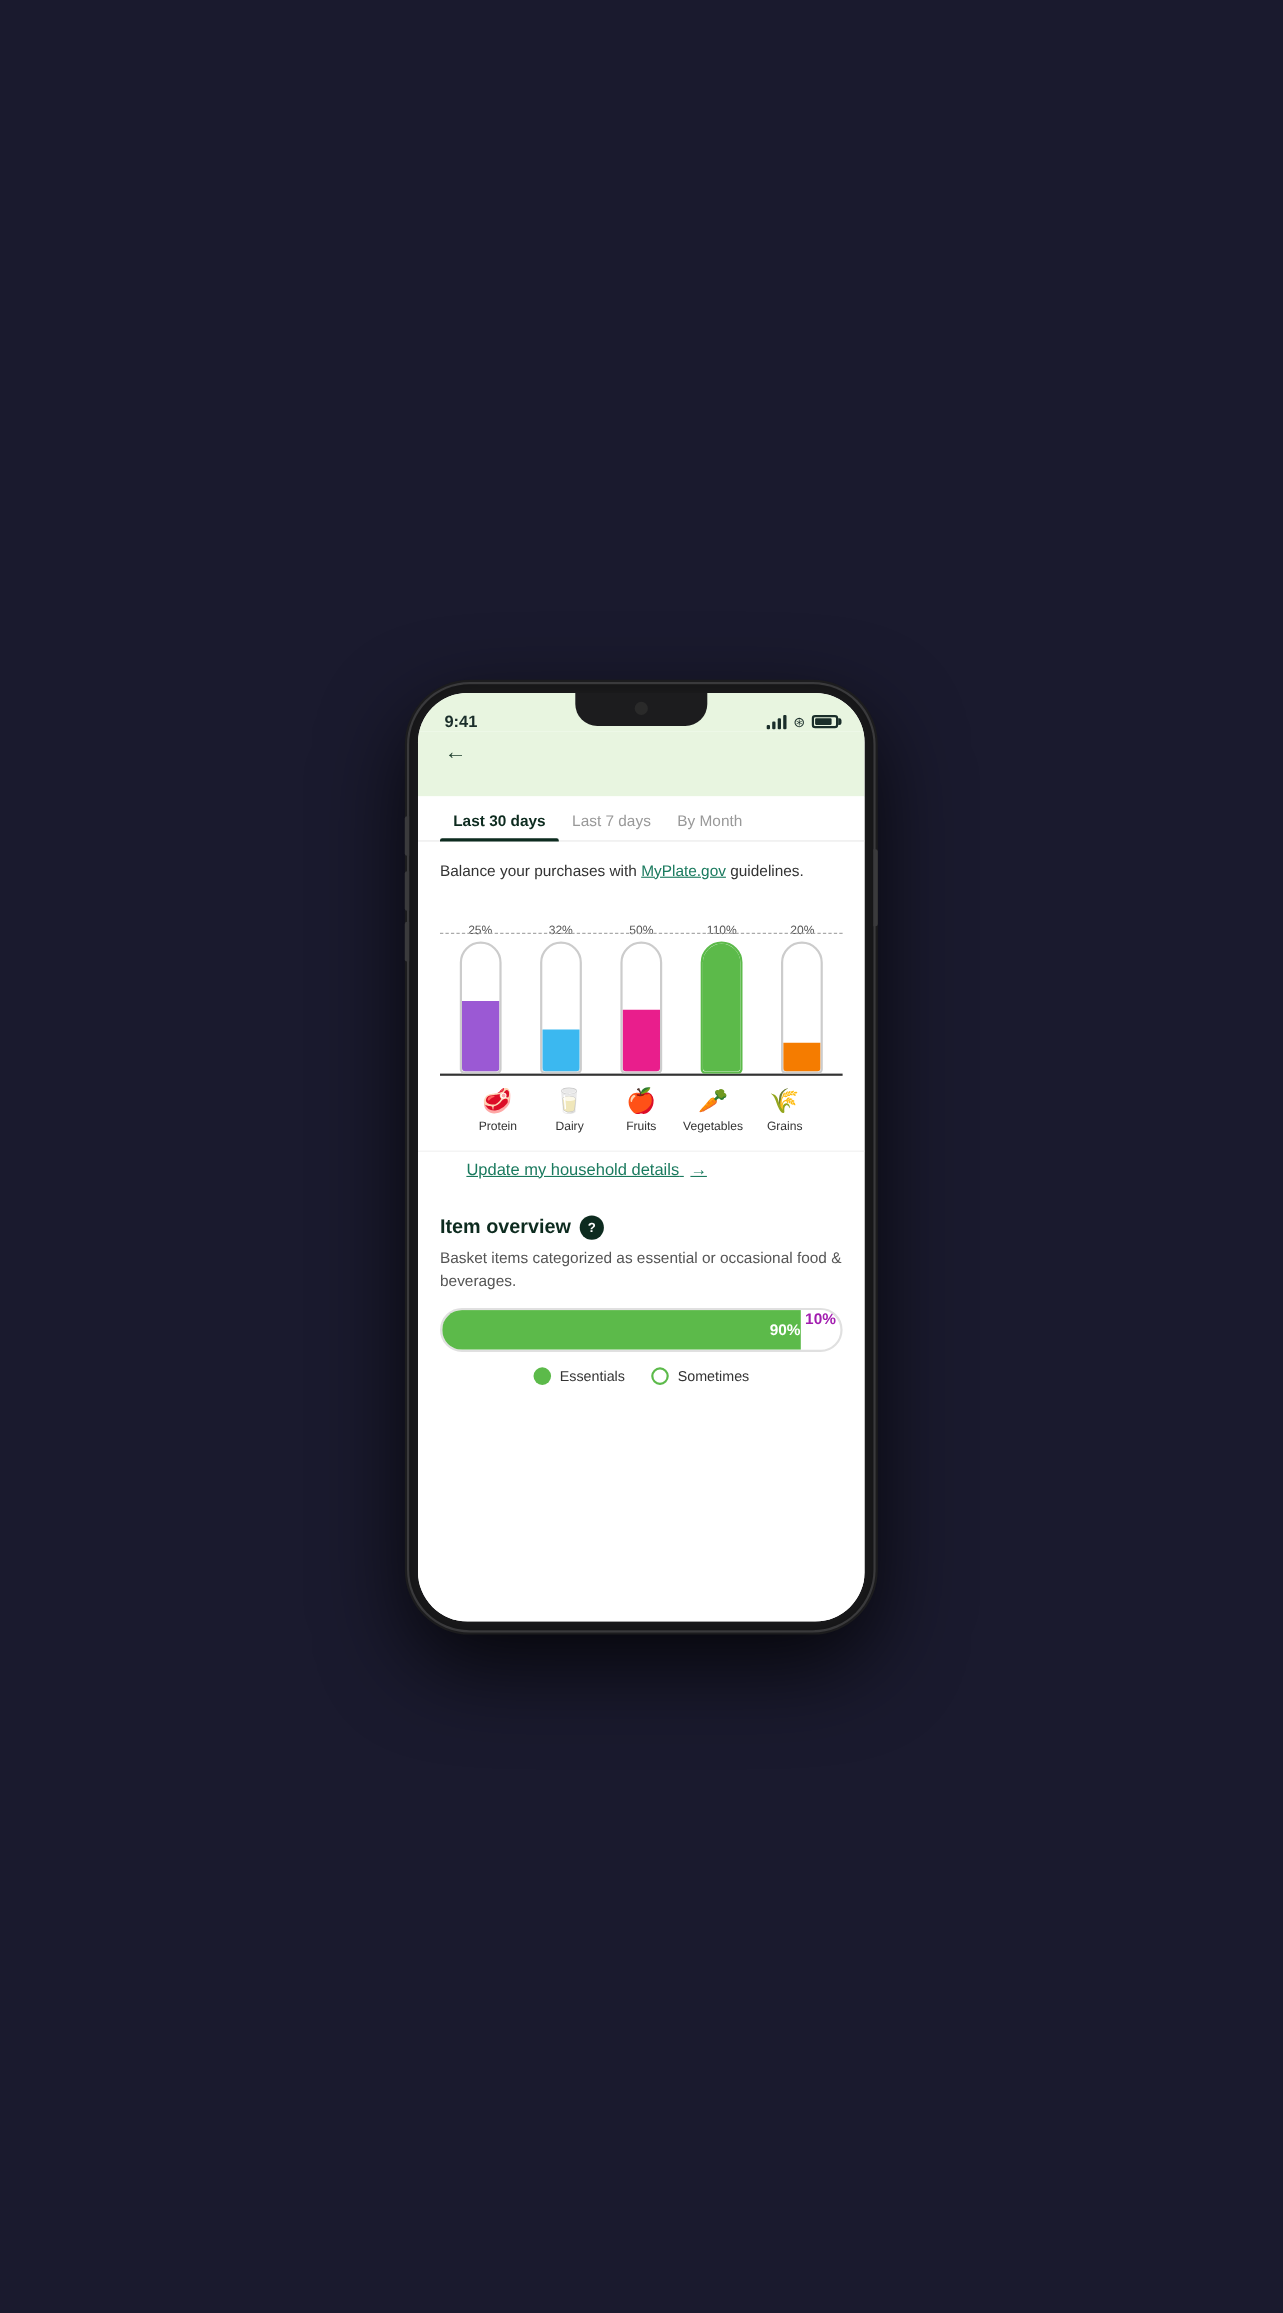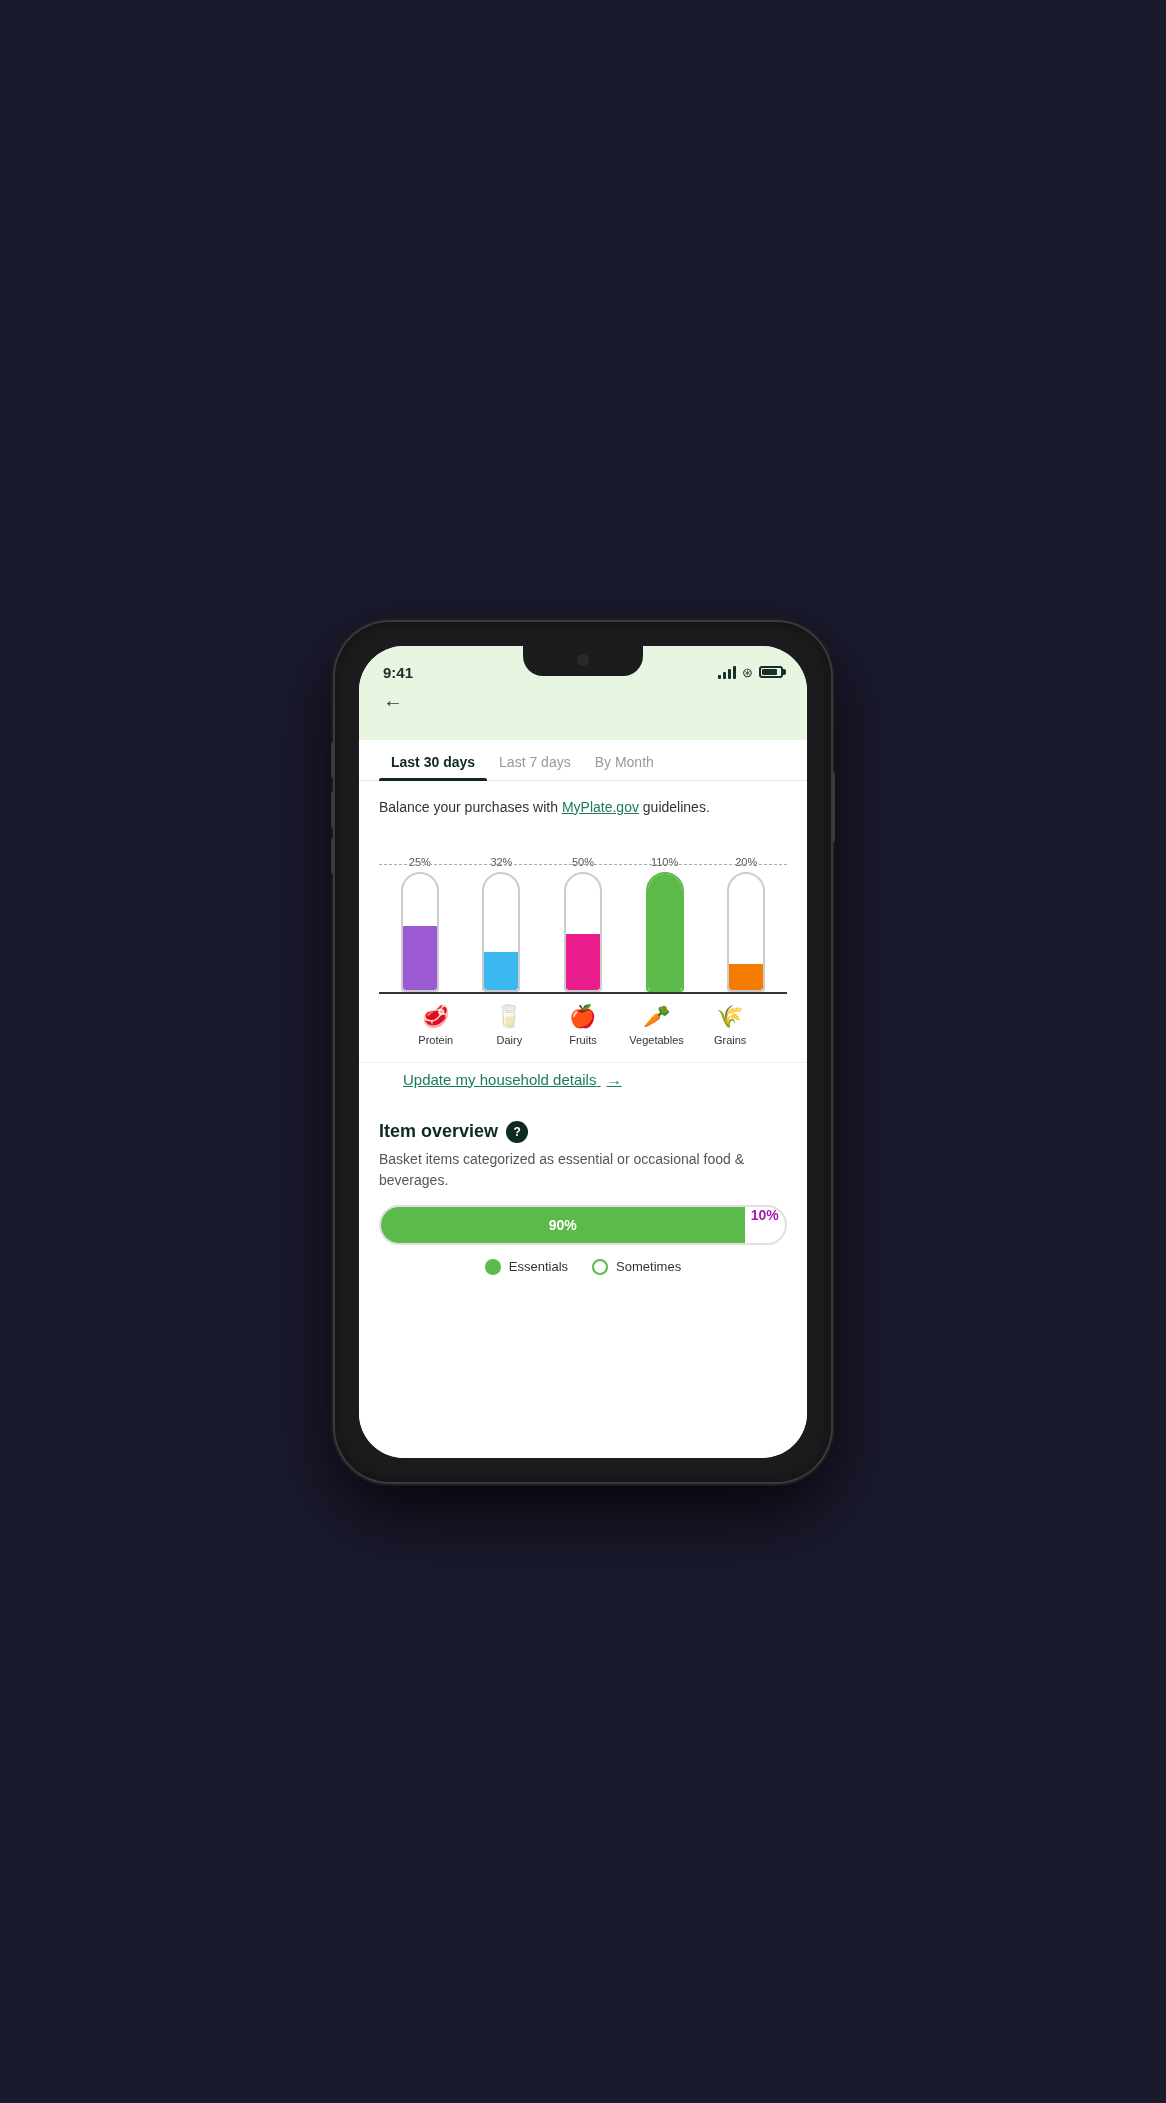--- a/index.html
+++ b/index.html
@@ -6,25 +6,25 @@
     body {
       background: #1a1a2e;
       display: flex;
       justify-content: center;
       align-items: center;
       min-height: 100vh;
       font-family: -apple-system, BlinkMacSystemFont, 'Segoe UI', sans-serif;
     }
 
     .phone-wrapper {
-      width: 496px;
+      width: 422px;
       height: 860px;
       background: #1c1c1e;
       border-radius: 55px;
-      padding: 24px;
+      padding: 8px;
       box-shadow:
         0 0 0 2px #3a3a3c,
         0 0 0 4px #1c1c1e,
         0 30px 80px rgba(0,0,0,0.8),
         inset 0 0 20px rgba(0,0,0,0.4);
       position: relative;
     }
 
     
     .phone-wrapper::before {
@@ -374,21 +374,21 @@
       height: 40px;
       border-radius: 20px;
       overflow: hidden;
       border: 2px solid #e0e0e0;
     }
 
     .progress-essentials {
       background: #5cba4a;
       display: flex;
       align-items: center;
-      justify-content: center;
+      justify-content: flex-end;
       color: #fff;
       font-size: 14px;
       font-weight: 600;
     }
 
     .progress-sometimes {
       display: flex;
       align-items: flex-start;
       justify-content: center;
       font-size: 14px;

